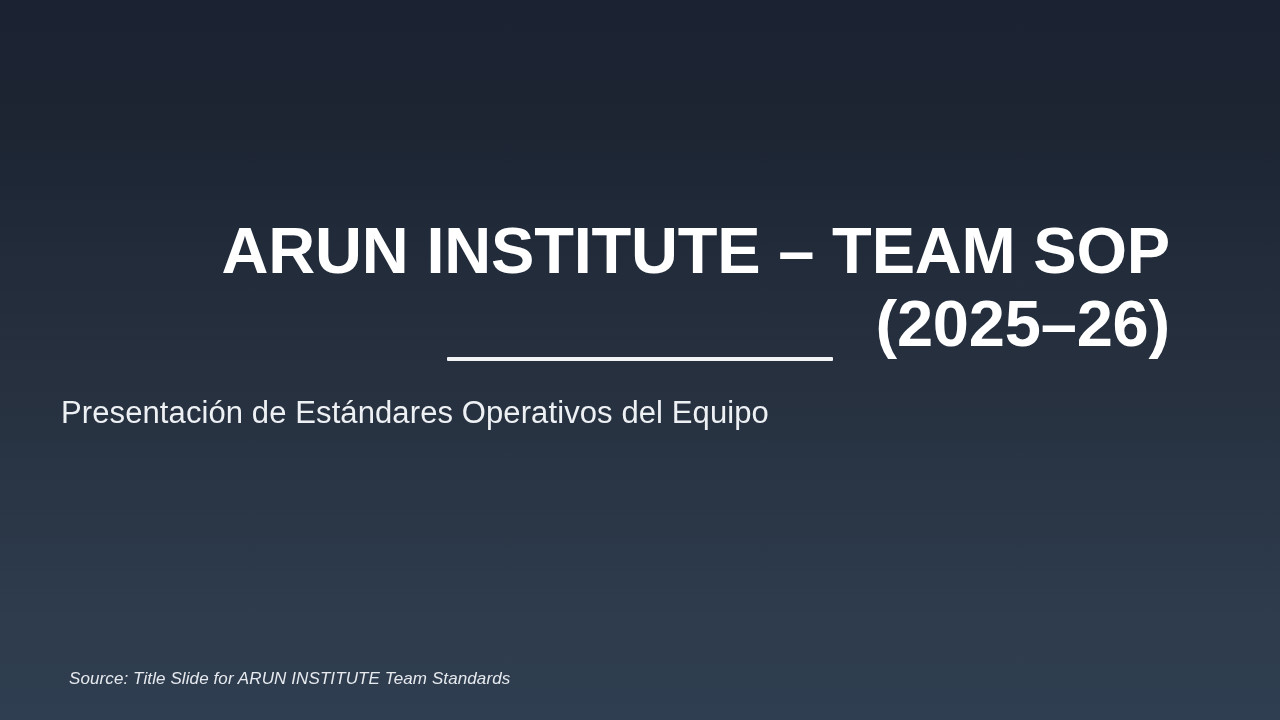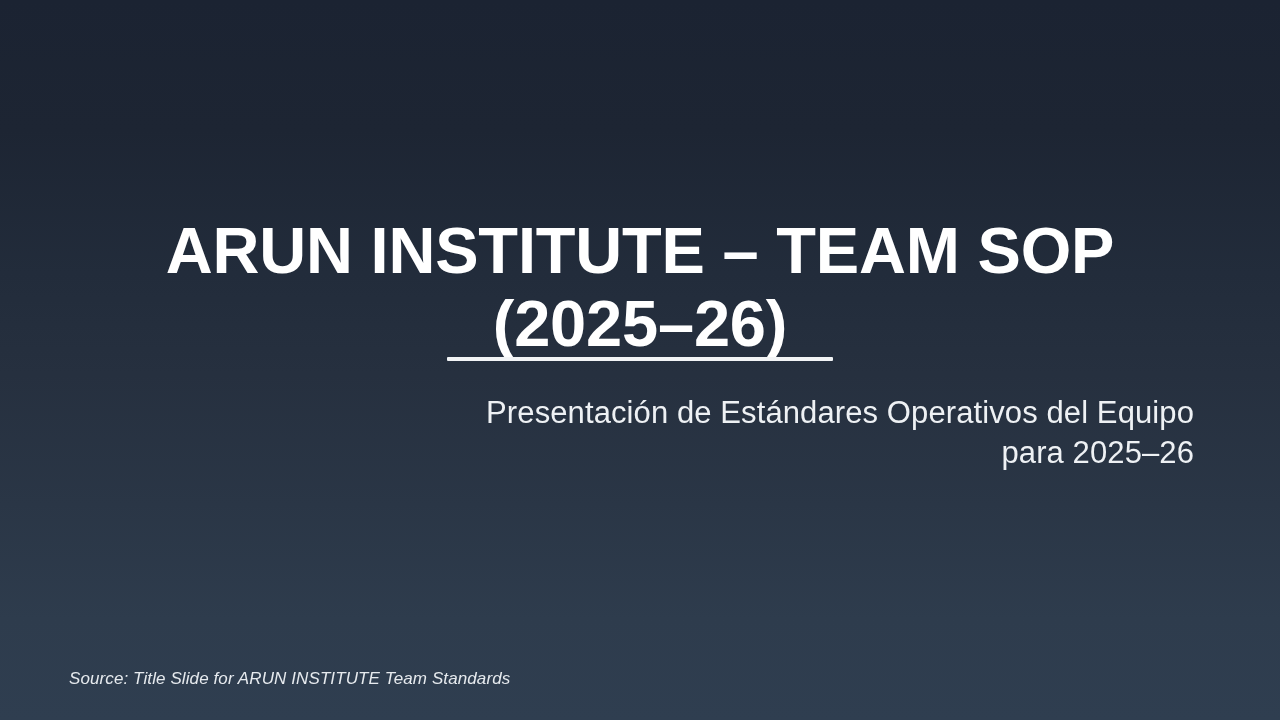--- a/index.html
+++ b/index.html
@@ -28,21 +28,21 @@
     box-sizing: border-box;
     overflow: hidden;
   }
 
   .content-block {
     position: absolute;
     left: 0;
     right: 0;
     top: 214px;
     padding: 0 110px;
-    text-align: center;
+    text-align: right;
   }
 
   .slide-title {
     margin: 0;
     color: #ffffff;
     font-family: "Liberation Sans", sans-serif;
     font-size: 65px;
     font-weight: 700;
     line-height: 1.13;
     letter-spacing: -0.2px;
@@ -64,22 +64,22 @@
     margin: 0 auto;
     background: #f2f4f6;
     border-radius: 1px;
   }
 
   .subtitle-block {
     position: absolute;
     left: 0;
     right: 0;
     top: 393px;
-    padding: 0 86px;
-    text-align: right;
+    padding: 0 61px;
+    text-align: left;
   }
 
   .slide-subtitle {
     margin: 0;
     color: #eef1f4;
     font-family: "Liberation Sans", sans-serif;
     font-size: 31px;
     font-weight: 300;
     line-height: 40px;
     letter-spacing: 0.1px;
@@ -111,19 +111,18 @@
     <h1 class="slide-title">ARUN INSTITUTE – TEAM SOP (2025–26)</h1>
   </div>
 
   <div class="title-rule-wrap">
     <div class="title-rule"></div>
   </div>
 
   <div class="subtitle-block">
     <p class="slide-subtitle">
       <span class="subtitle-line">Presentación de Estándares Operativos del Equipo</span>
-      <span class="subtitle-line">para 2025–26</span>
     </p>
   </div>
 
   <p class="source-note">Source: Title Slide for ARUN INSTITUTE Team Standards</p>
 
 </div>
 
 </body></html>

